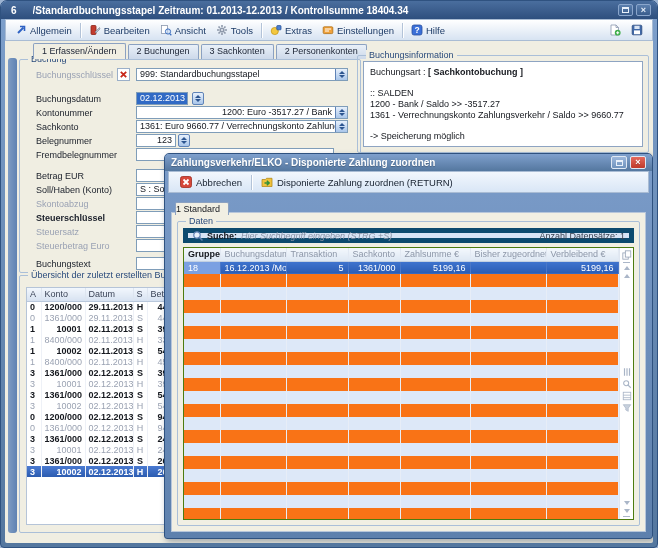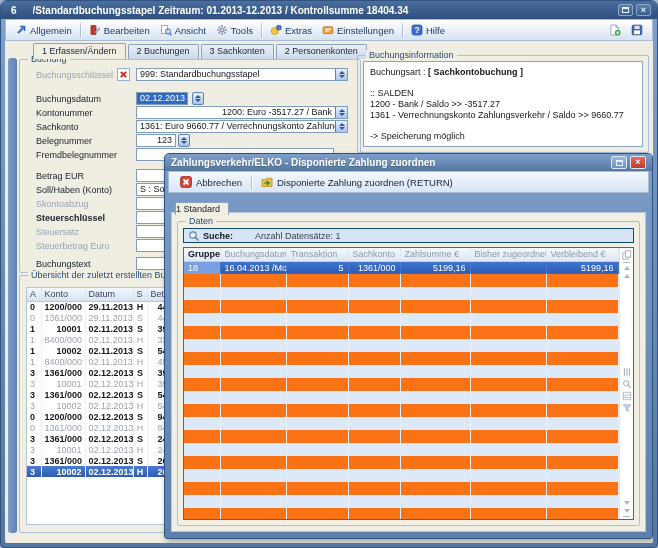--- a/index.html
+++ b/index.html
@@ -96,21 +96,21 @@
   .dlg-toolbar { position:absolute; top:17px; left:3px; right:3px; height:22px;
     background:linear-gradient(#f2f7fd,#d9e6f6); border:1px solid #a9bcd4; display:flex; align-items:center;
     font-size:9.5px; color:#16202f; padding:0 5px; }
   .tool-btn { display:flex; align-items:center; gap:4px; padding:2px 6px; border-radius:2px; white-space:nowrap; }
   .dlg-body { position:absolute; top:41px; left:3px; right:3px; bottom:3px; padding:3px 3px 3px 3px; }
   .dlg-tab { position:relative; z-index:2; display:inline-block; margin-left:4px; font-size:9px; color:#15181e;
     background:#f1efe3; border:1px solid #8ba1c1; border-bottom:none; border-radius:2px 2px 0 0; padding:1px 8px 1px 0; }
   .dlg-panel { position:absolute; top:17px; left:3px; right:3px; bottom:3px; background:#f1efe3; border:1px solid #b7c6da; }
   .g-daten { position:absolute; left:5px; right:5px; top:8px; bottom:5px; border:1px solid #aabfd8; border-radius:2px; }
   .g-daten .glabel { background:#f1efe3; }
-  .search-row { position:absolute; left:5px; right:5px; top:6px; height:15px; background:#d7e4f5; border:1px solid #0c4a6e;
+  .search-row { position:absolute; left:5px; right:5px; top:6px; height:15px; background:#d7e4f5; border:5px solid #0c4a6e;
     display:flex; align-items:center; font-size:9px; padding:0 4px; gap:4px; }
   .search-label { font-weight:bold; color:#15181e; }
   .search-ph { font-style:italic; color:#8a93a6; flex:1; white-space:nowrap; overflow:hidden; }
   .record-count { color:#3a4250; white-space:nowrap;margin-left:18px; }
   .dtablebox { position:absolute; left:5px; right:5px; top:25px; bottom:5px; background:#f97316; border:1px solid #4d7c0f; overflow:hidden; }
   .dtable-wrap { position:absolute; inset:0 14px 0 0; overflow:hidden; }
   .dtable { font-size:9px; }
   .dtable th { background:linear-gradient(#f4f8fd,#dde7f3); border-bottom:1px solid #c3d0e2; border-right:1px solid #e2e9f3;
     font-weight:normal; color:#8d97a8; text-align:left; height:13px; padding:0 4px; white-space:nowrap; overflow:hidden; }
   .dtable th.first { color:#15181e; font-weight:bold; }
@@ -524,20 +524,21 @@
           <div class="g-daten">
             <span class="glabel">Daten</span>
             <div class="search-row">
               <span class="ico" style="width:11px;height:11px;">
                   <svg viewBox="0 0 12 12">
                     <circle cx="5" cy="5" r="3.2" fill="#eaf2fc" stroke="#5f82b2" stroke-width="1.2"></circle>
                     <line x1="7.4" y1="7.4" x2="10.5" y2="10.5" stroke="#5f82b2" stroke-width="1.5"></line>
                   </svg>
                 </span>
               <span class="search-label">Suche:</span>
+              <span class="search-ph">Hier Suchbegriff eingeben (STRG +S)</span>
               <span class="record-count">Anzahl Datensätze: 1</span>
             </div>
             <div class="dtablebox">
               <div class="dtable-wrap">
                 <table class="dtable">
                   <colgroup>
                       <col style="width:36px">
                       <col style="width:66px">
                       <col style="width:62px">
                       <col style="width:52px">
@@ -554,21 +555,21 @@
                       <th>Sachkonto</th>
                       <th>Zahlsumme €</th>
                       <th>Bisher zugeordnet</th>
                       <th>Verbleibend €</th>
                       <th></th>
                     </tr>
                   </thead>
                   <tbody>
                       <tr class="sel-row">
                         <td class="gcell">18</td>
-                        <td>16.04.2013 /Mo</td>
+                        <td>16.12.2013 /Mo</td>
                         <td class="ra">5</td>
                         <td class="ra">1361/000</td>
                         <td class="ra">5199,16</td>
                         <td></td>
                         <td class="ra">5199,16</td>
                         <td></td>
                       </tr>
                       <tr>
                         <td></td>
                         <td></td>

